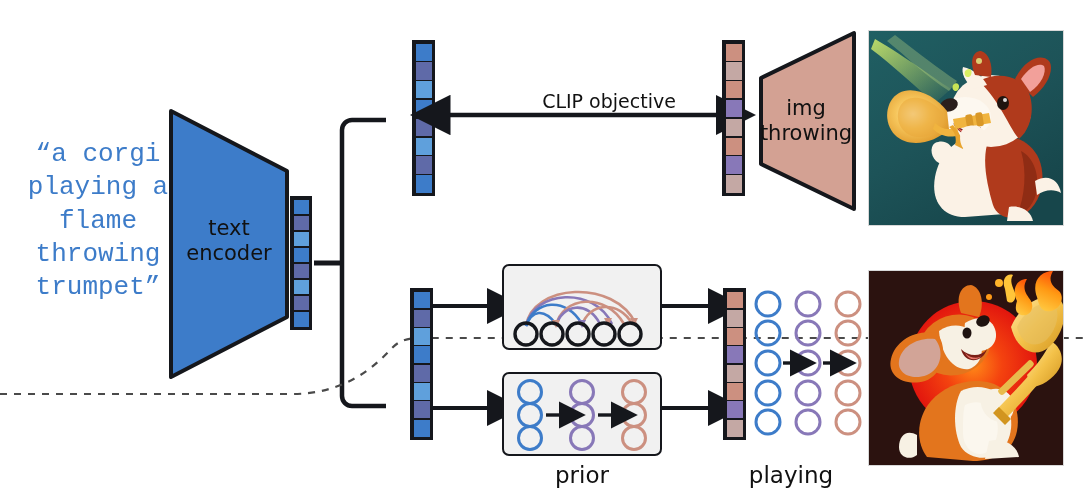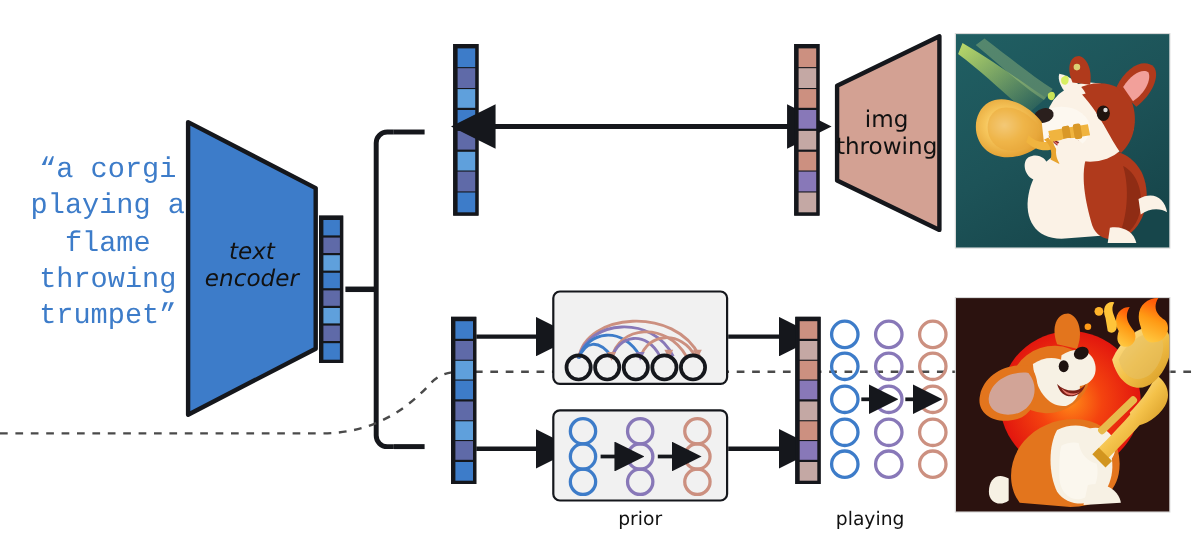--- a/index.html
+++ b/index.html
@@ -40,21 +40,21 @@
     display: flex; flex-direction: column;
     border: 2.5px solid #15171c;
     background: #15171c;
     gap: 1.5px;
     padding: 1.5px;
   }
   .embed .cell { width: 100%; flex: 1 1 0; }
 
   
   .cap {
-    font-size: 17px; color: #111;
+    font-size: 23px; color: #111;
     font-family: "DejaVu Sans", sans-serif;
     text-align: center;
   }
   #clip-objective-label {
     left: 494px; top: 90px; width: 230px;
     font-size: 19px;
   }
 
   
   .module-box {
@@ -72,21 +72,21 @@
 <body>
 
 <div id="stage">
 
   <div class="abs" id="prompt-text">“a corgi
 playing a
 flame
 throwing
 trumpet”</div>
 
-  <div class="abs" style="left:168px; top:108px; width:122px; height:272px;font-style:italic;">
+  <div class="abs" style="left:168px; top:108px; width:122px; height:272px;">
     <svg width="122" height="272" viewBox="0 0 122 272">
       <polygon points="3,3 119,63 119,209 3,269" fill="#3d7cc9" stroke="#15171c" stroke-width="4" stroke-linejoin="round"></polygon>
     </svg>
     <div class="enc-label" style="top:108px;">text
 encoder</div>
   </div>
 
   <div class="abs embed" style="left:290px; top:196px; width:22px; height:134px;">
     <div class="cell" style="background:#3d7cc9"></div>
     <div class="cell" style="background:#5f6aa8"></div>
@@ -111,20 +111,21 @@
     <div class="cell" style="background:#3d7cc9"></div>
     <div class="cell" style="background:#5f6aa8"></div>
     <div class="cell" style="background:#5fa0dc"></div>
     <div class="cell" style="background:#3d7cc9"></div>
     <div class="cell" style="background:#5f6aa8"></div>
     <div class="cell" style="background:#5fa0dc"></div>
     <div class="cell" style="background:#5f6aa8"></div>
     <div class="cell" style="background:#3d7cc9"></div>
   </div>
 
+  <div class="abs cap" id="clip-objective-label">CLIP objective</div>
 
   <div class="abs" style="left:438px; top:104px; width:290px; height:22px;">
     <svg width="290" height="22" viewBox="0 0 290 22">
       <defs>
         <marker id="ah-l" markerWidth="9" markerHeight="9" refX="8" refY="4.5" orient="auto">
           <path d="M9,0 L9,9 L0,4.5 z" fill="#15171c"></path>
         </marker>
         <marker id="ah-r" markerWidth="9" markerHeight="9" refX="1" refY="4.5" orient="auto">
           <path d="M0,0 L0,9 L9,4.5 z" fill="#15171c"></path>
         </marker>

